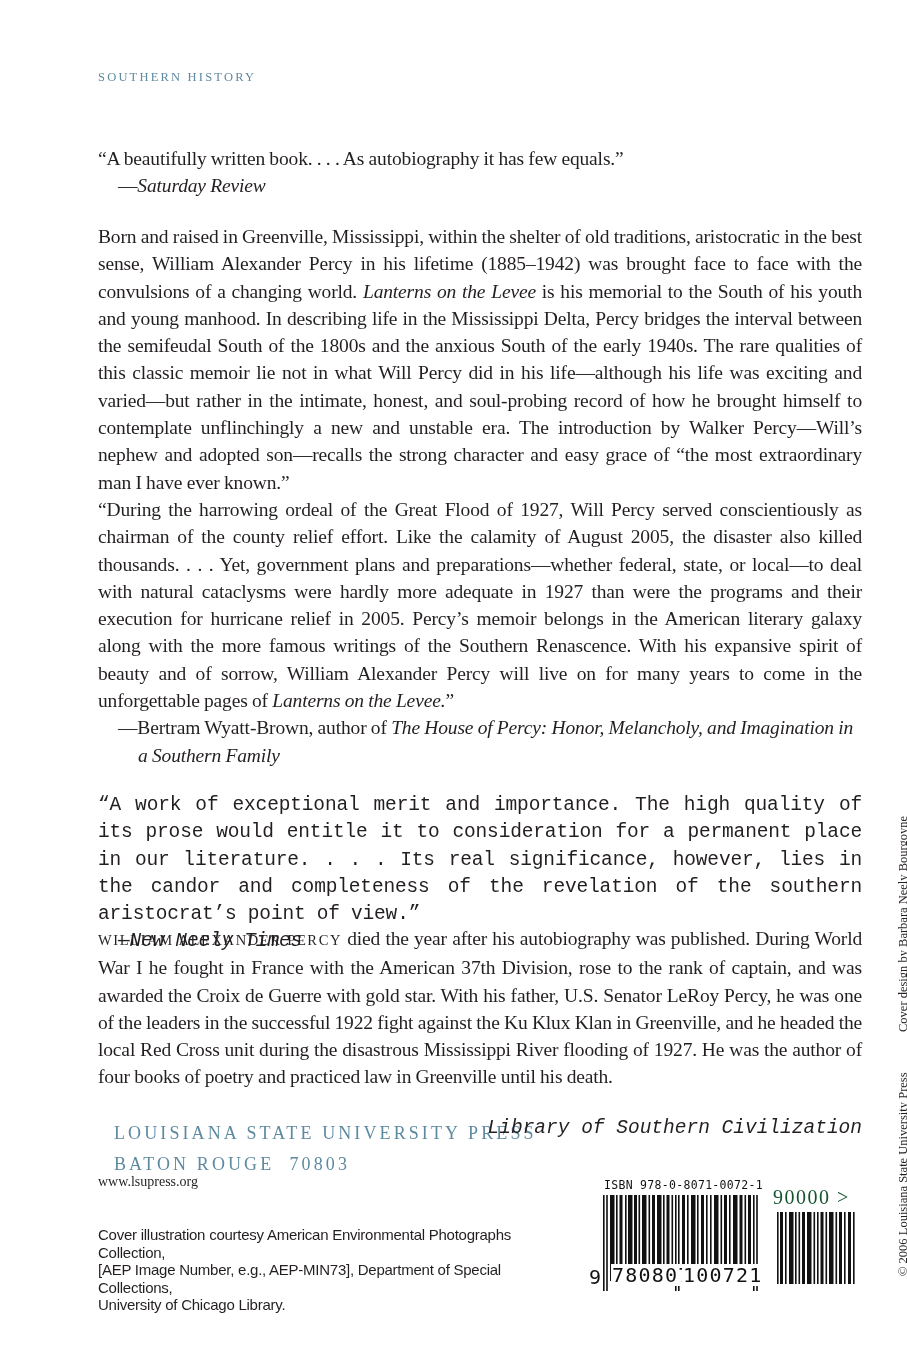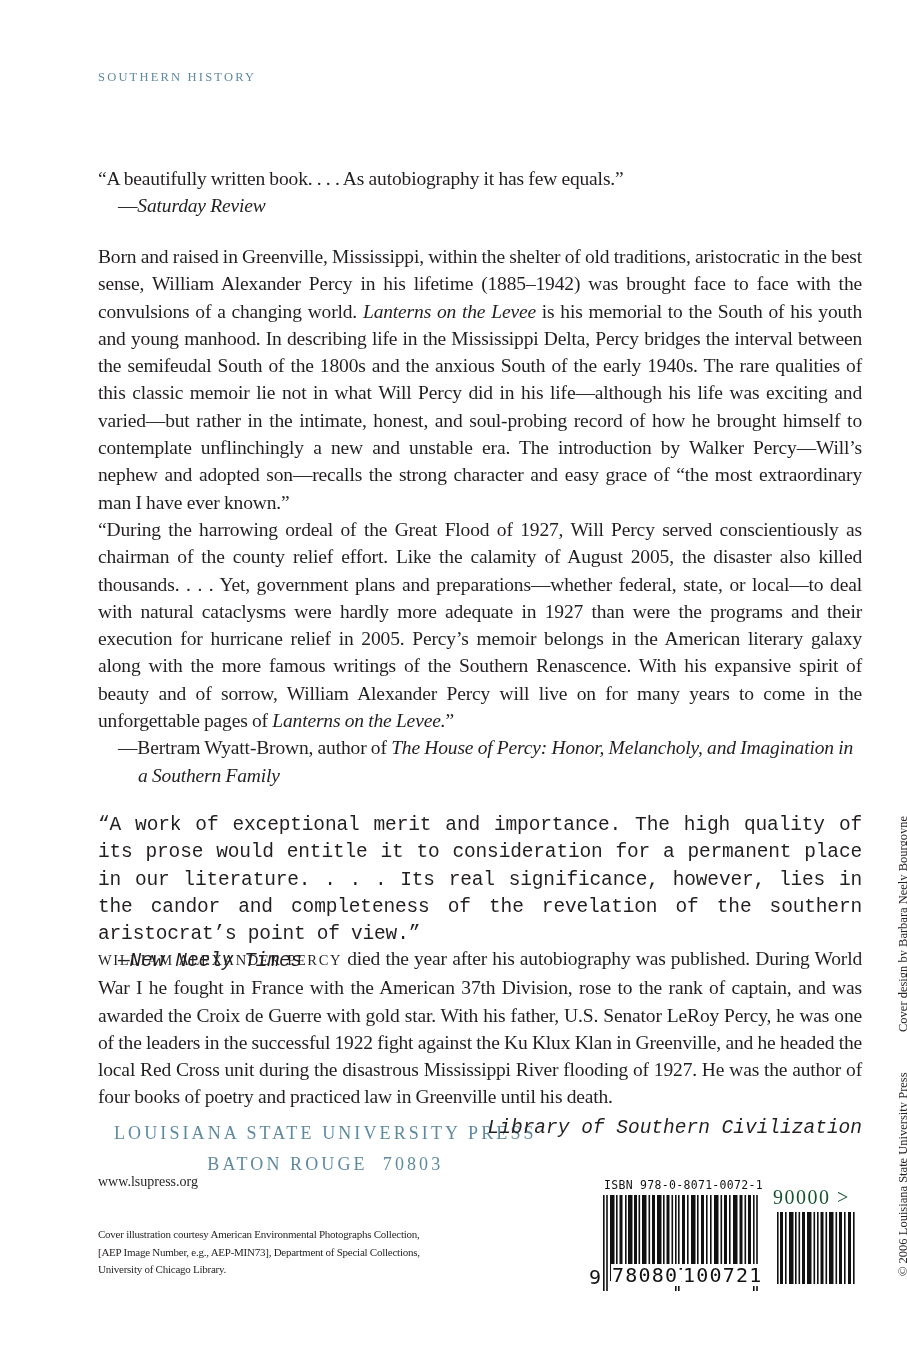--- a/index.html
+++ b/index.html
@@ -45,21 +45,20 @@
     .para {
       position: absolute;
       left: 0;
       width: 764px;
       font-size: 19.5px;
       line-height: 27.3px;
       text-align: justify;
       text-align-last: left;
       letter-spacing: -0.15px;
       word-spacing: -0.4px;
-      margin-top: 20px;
     }
     .para p { margin: 0; }
     .attr {
       padding-left: 20px;
       text-align: left;
     }
     .attr-hang {
       padding-left: 40px;
       text-indent: -20px;
       text-align: left;
@@ -92,22 +91,22 @@
       position: absolute;
       left: 0;
       top: 1174px;
       font-size: 14px;
     }
     .credits {
       position: absolute;
       left: 0;
       top: 1226px;
       width: 470px;
-      font-family: Liberation Serif, serif;
-      font-size: 11px;
+      font-family: Liberation Sans, sans-serif;
+      font-size: 15px;
       line-height: 17.5px;
       letter-spacing: -0.25px;
       color: #231f20;
     }
     .library {
       position: absolute;
       right: 0;
       top: 1117px;
       font-size: 19.5px;
       font-style: italic;
@@ -208,21 +207,21 @@
       <p>“A work of exceptional merit and importance. The high quality of its prose would entitle it to consideration for a permanent place in our literature. . . . Its real significance, however, lies in the candor and completeness of the revelation of the southern aristocrat’s point of view.”</p>
       <p class="attr">—<span class="ital">New Neely Times</span></p>
     </div>
 
     <div class="para bio">
       <p><span class="smallcaps">William Alexander Percy</span><span> died the year after his autobiography was published. During World War I he fought in France with the American 37th Division, rose to the rank of captain, and was awarded the Croix de Guerre with gold star. With his father, U.S. Senator LeRoy Percy, he was one of the leaders in the successful 1922 fight against the Ku Klux Klan in Greenville, and he headed the local Red Cross unit during the disastrous Mississippi River flooding of 1927. He was the author of four books of poetry and practiced law in Greenville until his death.</span></p>
     </div>
 
     <div class="publisher">
       <div>Louisiana State University Press</div>
-      <div style="white-space: pre; text-align: center;">Baton Rouge  70803</div>
+      <div style="white-space: pre;">Baton Rouge  70803</div>
     </div>
 
     <div class="website">www.lsupress.org</div>
 
     <div class="library">Library of Southern Civilization</div>
 
     <div class="credits">
       <div>Cover illustration courtesy American Environmental Photographs Collection,</div>
       <div>[AEP Image Number, e.g., AEP-MIN73], Department of Special Collections,</div>
       <div>University of Chicago Library.</div>

